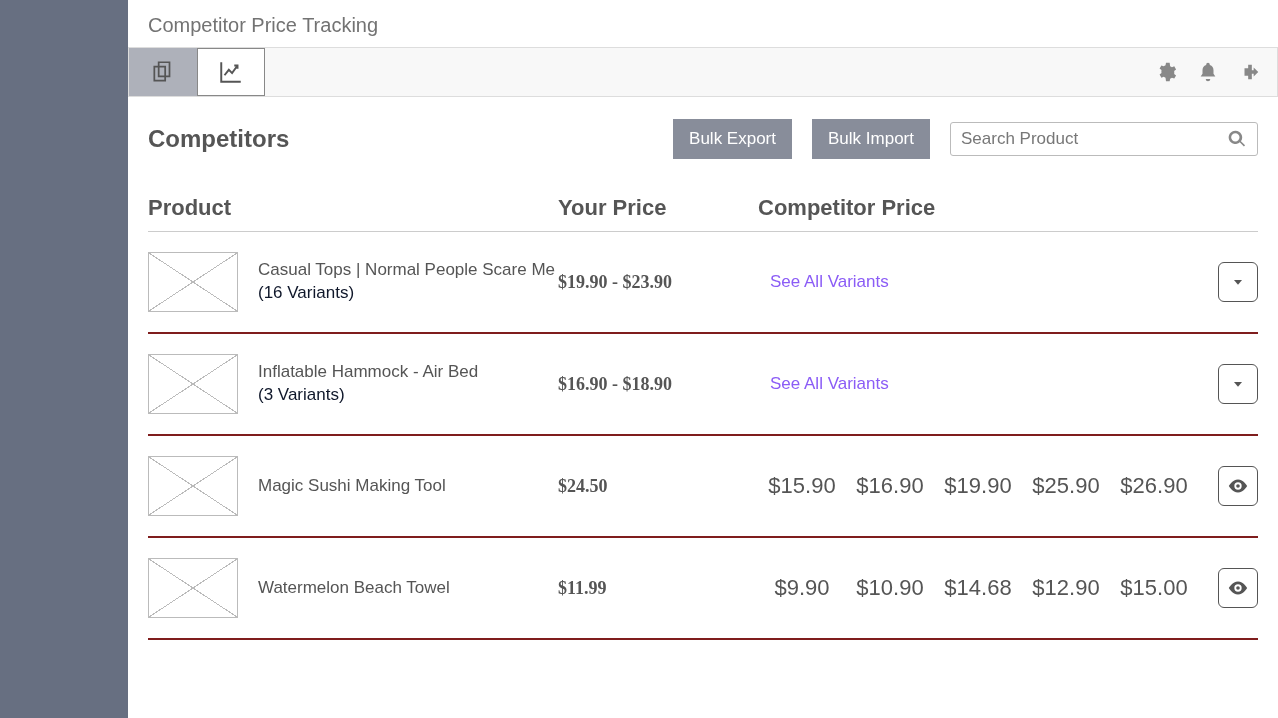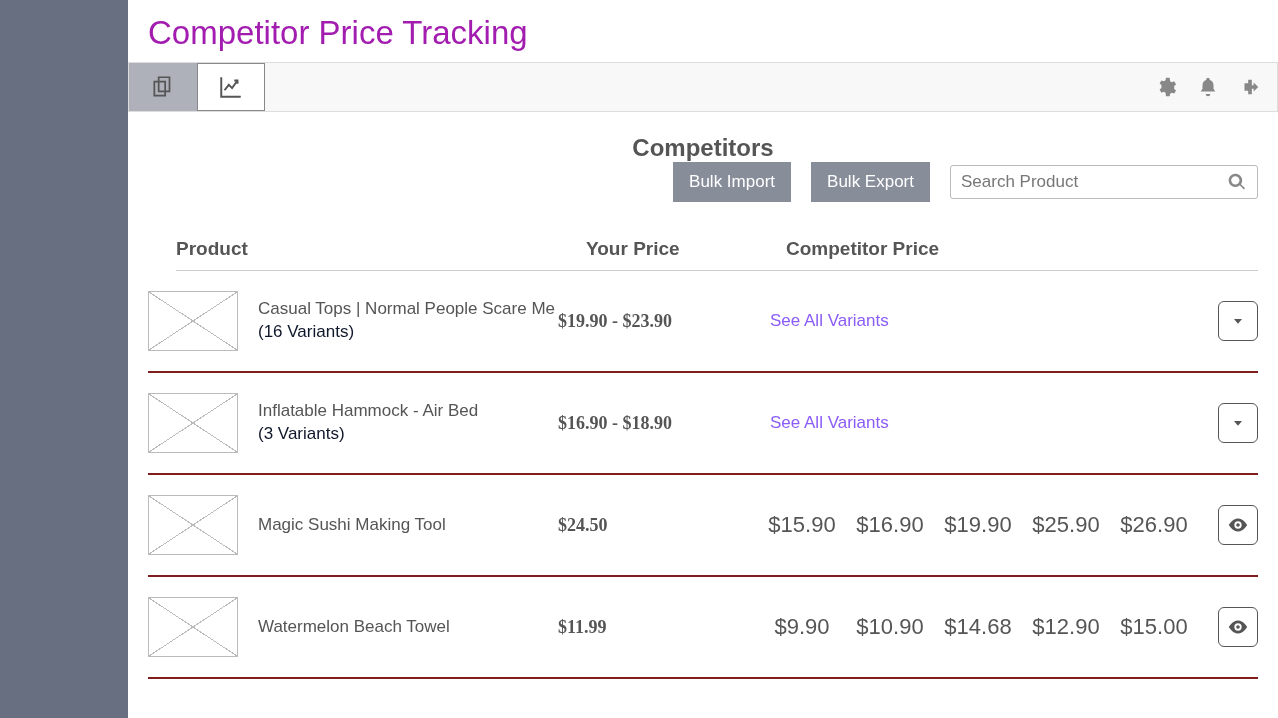--- a/index.html
+++ b/index.html
@@ -20,23 +20,23 @@
     background: #676f81;
     flex-shrink: 0;
   }
   .main {
     flex: 1;
     display: flex;
     flex-direction: column;
     min-width: 0;
   }
   .page-title {
-    font-size: 33px;
+    font-size: 20px;
     font-weight: 400;
-    color: #a21caf;
+    color: #737373;
     padding: 14px 20px 10px 20px;
   }
   .toolbar {
     background: #f8f8f8;
     border: 1px solid #ddd;
     display: flex;
     align-items: stretch;
     height: 50px;
     margin: 0 0 0 0;
   }
@@ -71,21 +71,20 @@
   .toolbar-right .icon {
     width: 22px;
     height: 22px;
     cursor: pointer;
     fill: #888;
   }
   .subheader {
     display: flex;
     align-items: center;
     padding: 22px 20px 10px 20px;
-    flex-direction: column;
   }
   .subheader h2 {
     font-size: 24px;
     font-weight: 700;
     color: #555;
   }
   .subheader-right {
     margin-left: auto;
     display: flex;
     align-items: center;
@@ -118,23 +117,22 @@
   }
   .search-wrap input::placeholder { color: #777; }
   .search-wrap svg { fill: #888; }
 
   .table-wrap { padding: 0 20px; }
   .thead {
     display: flex;
     border-bottom: 1px solid #ccc;
     padding: 26px 0 10px 0;
     font-weight: 700;
-    font-size: 19px;
-    color: #555;
-    margin-left: 28px;
+    font-size: 22px;
+    color: #555;
   }
   .col-product { width: 410px; display:flex; align-items:center; }
   .col-your { width: 200px; display:flex; align-items:center; }
   .col-comp { flex: 1; display:flex; align-items:center; }
   .col-action { width: 60px; display:flex; align-items:center; justify-content:flex-end; }
 
   .row {
     display: flex;
     align-items: center;
     padding: 20px 0;
@@ -207,22 +205,22 @@
           </svg>
         <svg class="icon" viewBox="0 0 24 24">
             <path d="M10 4h4v16h-4v-4H6V8h4V4zm6 3l5 5-5 5v-3h-5v-4h5V7z"></path>
           </svg>
       </div>
     </div>
 
     <div class="subheader">
       <h2>Competitors</h2>
       <div class="subheader-right">
+        <button class="btn">Bulk Export</button>
         <button class="btn">Bulk Import</button>
-        <button class="btn">Bulk Export</button>
         <div class="search-wrap">
           <input type="text" placeholder="Search Product" style="">
           <svg width="20" height="20" viewBox="0 0 24 24">
               <path d="M10 2a8 8 0 105.3 14l5 5 1.4-1.4-5-5A8 8 0 0010 2zm0 3a5 5 0 110 10 5 5 0 010-10z"></path>
             </svg>
         </div>
       </div>
     </div>
 
     <div class="table-wrap">

